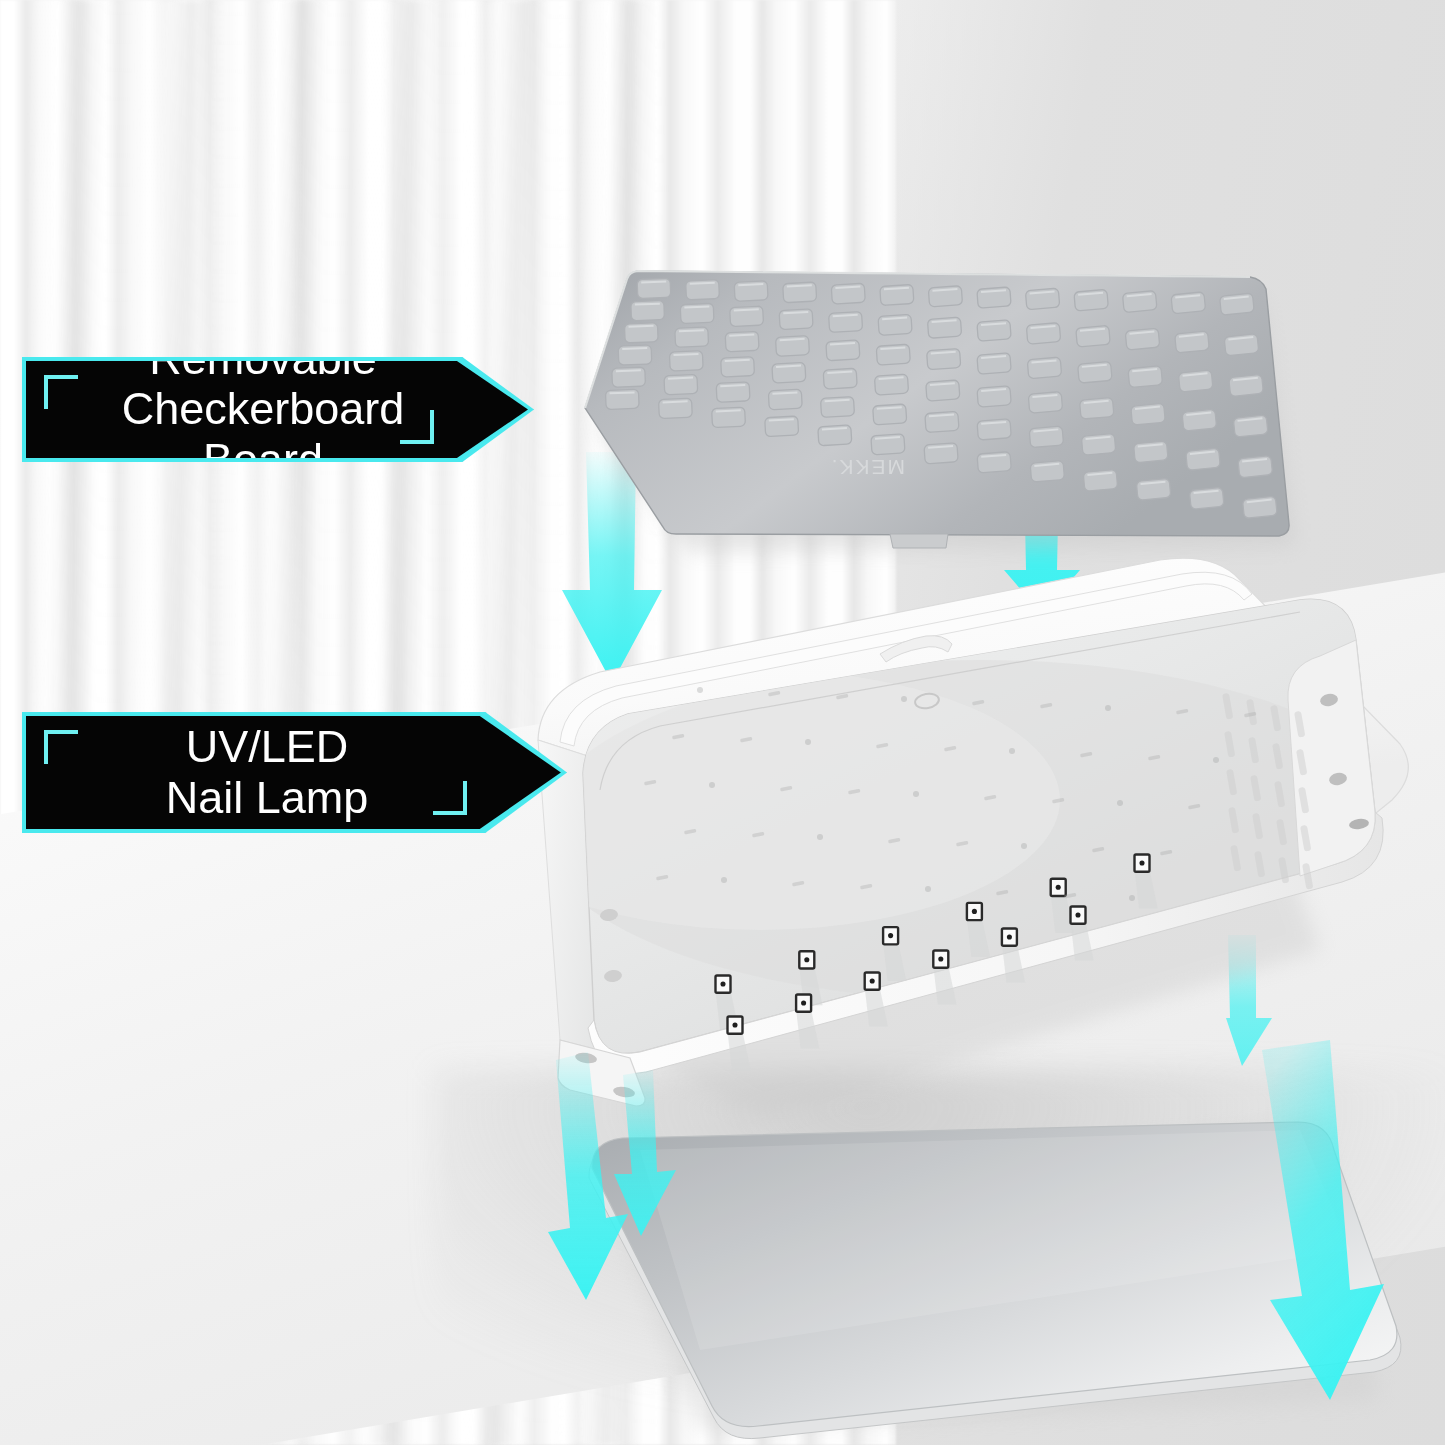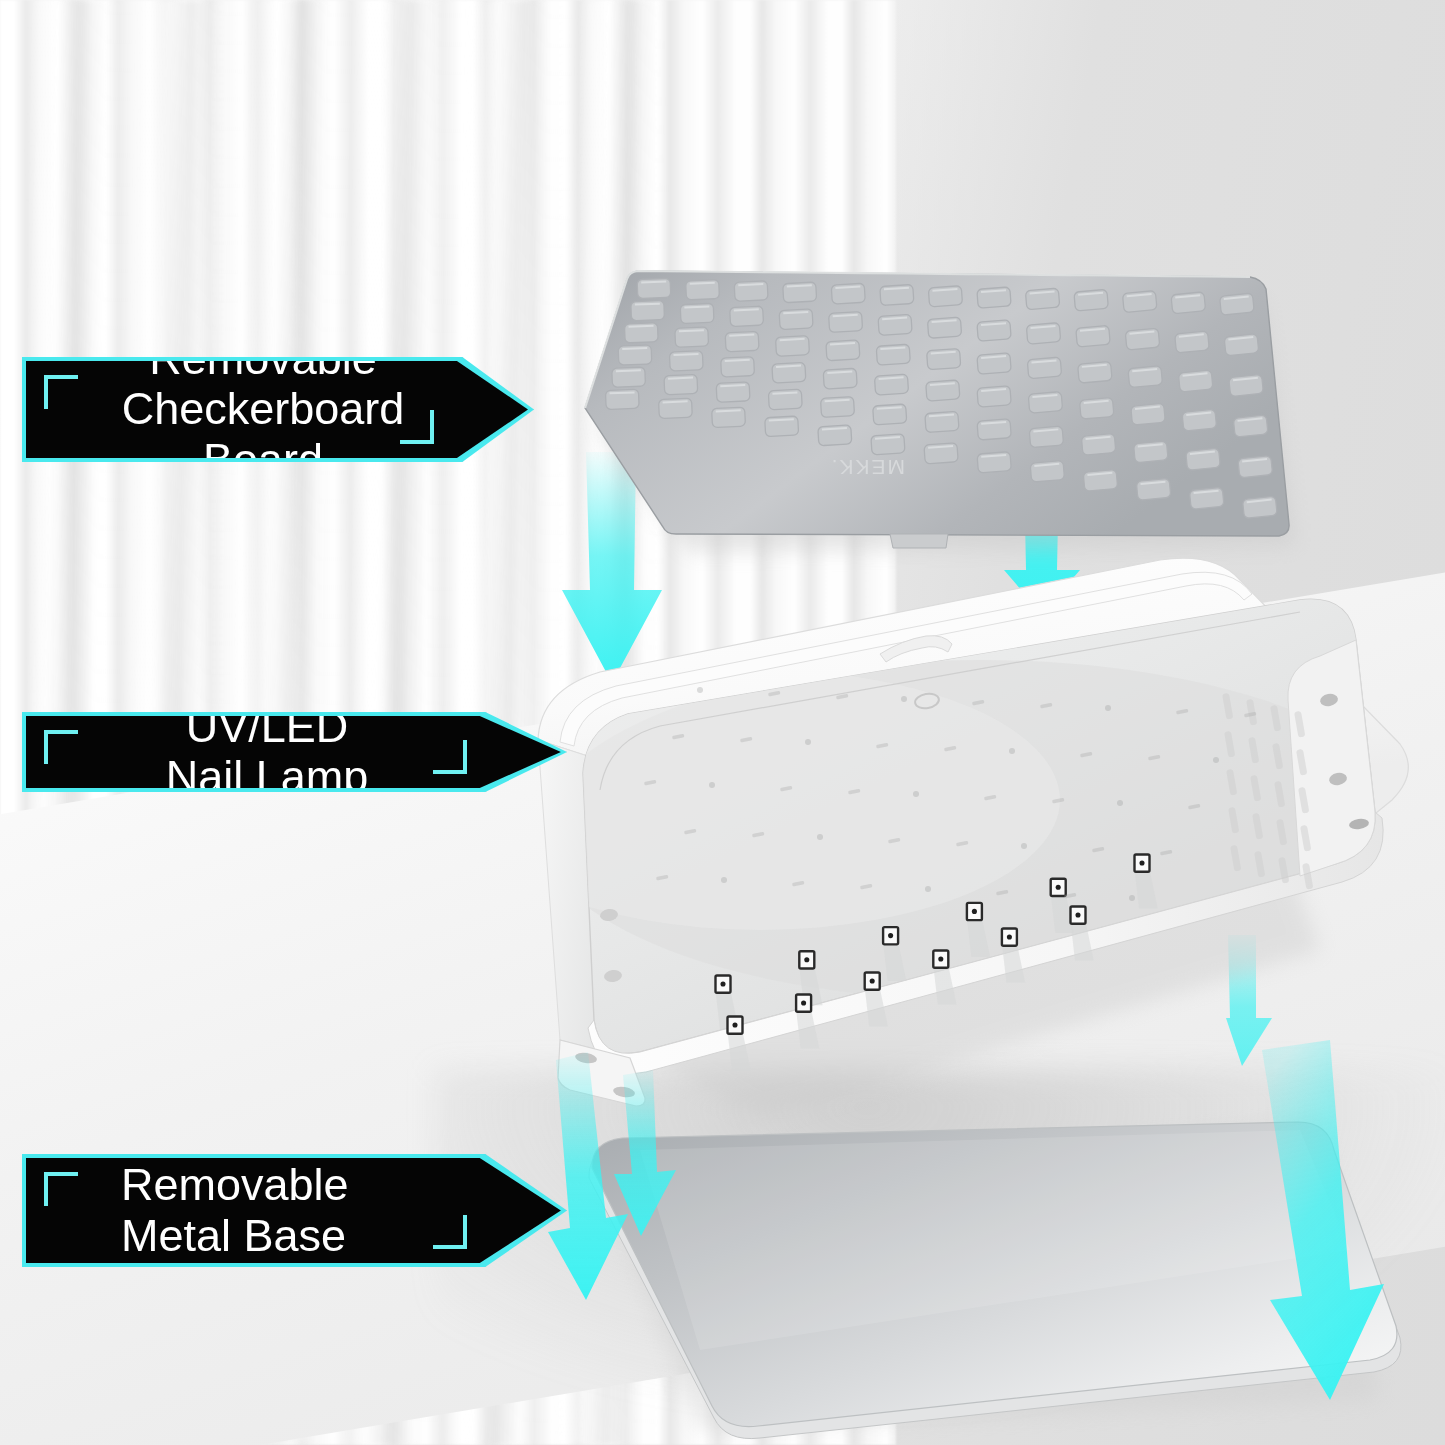--- a/index.html
+++ b/index.html
@@ -163,21 +163,21 @@
     inset: 4px;
     background: #050505;
     clip-path: polygon(0 0, 85.5% 0, 99.6% 50%, 85.5% 100%, 0 100%);
     display: flex;
     align-items: center;
   }
   .callout-2 {
     left: 22px;
     top: 712px;
     width: 545px;
-    height: 80px;
+    height: 121px;
     clip-path: polygon(0 0, 85% 0, 100% 50%, 85% 100%, 0 100%);
     border: none;
     background: #49E9EE;
     padding: 0;
   }
   .callout-2 .inner {
     position: absolute;
     inset: 4px;
     background: #050505;
     clip-path: polygon(0 0, 84.5% 0, 99.6% 50%, 84.5% 100%, 0 100%);
@@ -680,22 +680,14 @@
 
   <div class="callout callout-2">
     <div class="inner">
       <div class="callout-text c2-text">UV/LED
 Nail Lamp</div>
       <span class="corner tl"></span>
       <span class="corner br"></span>
     </div>
   </div>
 
-  <div class="callout callout-3">
-    <div class="inner">
-      <div class="callout-text c3-text">Removable
-Metal Base</div>
-      <span class="corner tl"></span>
-      <span class="corner br"></span>
-    </div>
-  </div>
 
 </div>
 
 </body></html>

